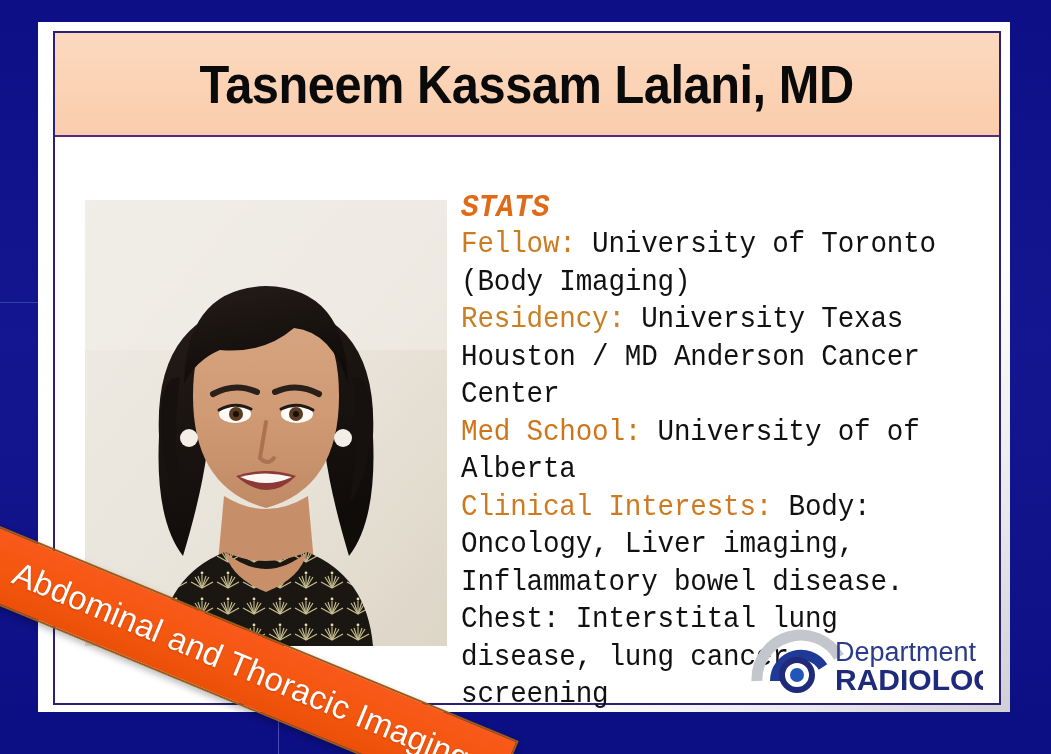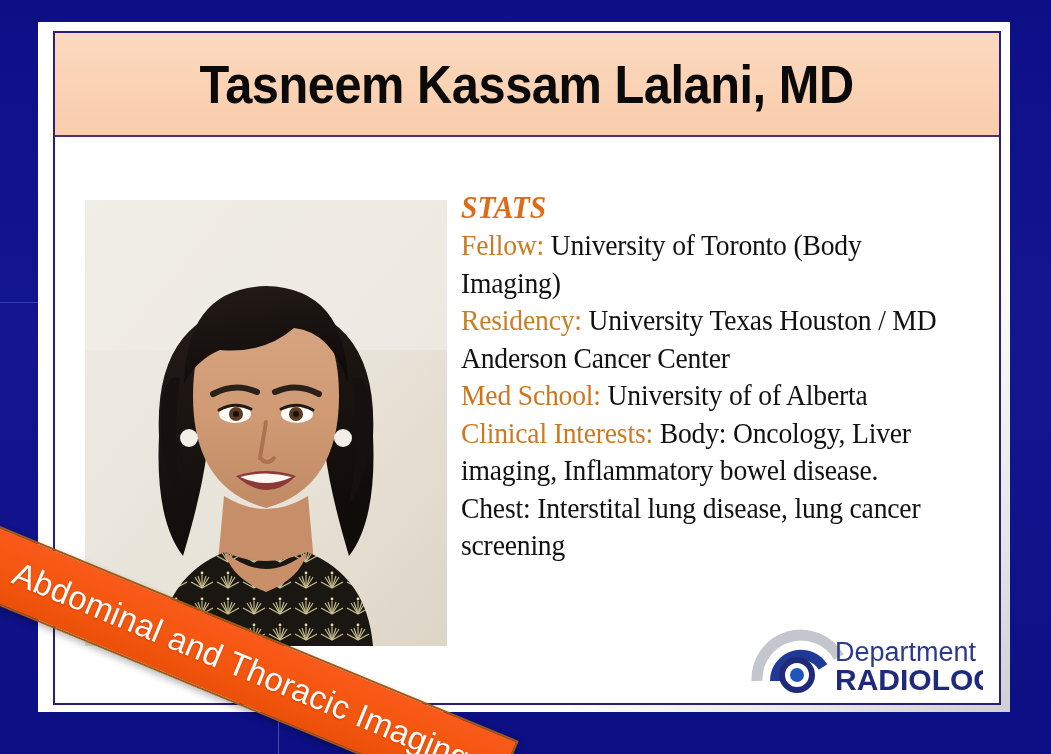--- a/index.html
+++ b/index.html
@@ -112,21 +112,21 @@
     background: #efeae2;
   }
   .photo svg { display:block; width:100%; height:100%; }
 
   
   .stats {
     position: absolute;
     left: 406px;
     top: 52px;
     right: 8px;
-    font-family: Liberation Serif, serif;
+    font-family: Liberation Mono, monospace;
   }
   .stats-heading {
     font-size: 31px;
     font-weight: bold;
     font-style: italic;
     color: #e06a17;
     line-height: 1.08;
     margin-bottom: 2px;
     transform: scaleX(0.95);
     transform-origin: left center;

